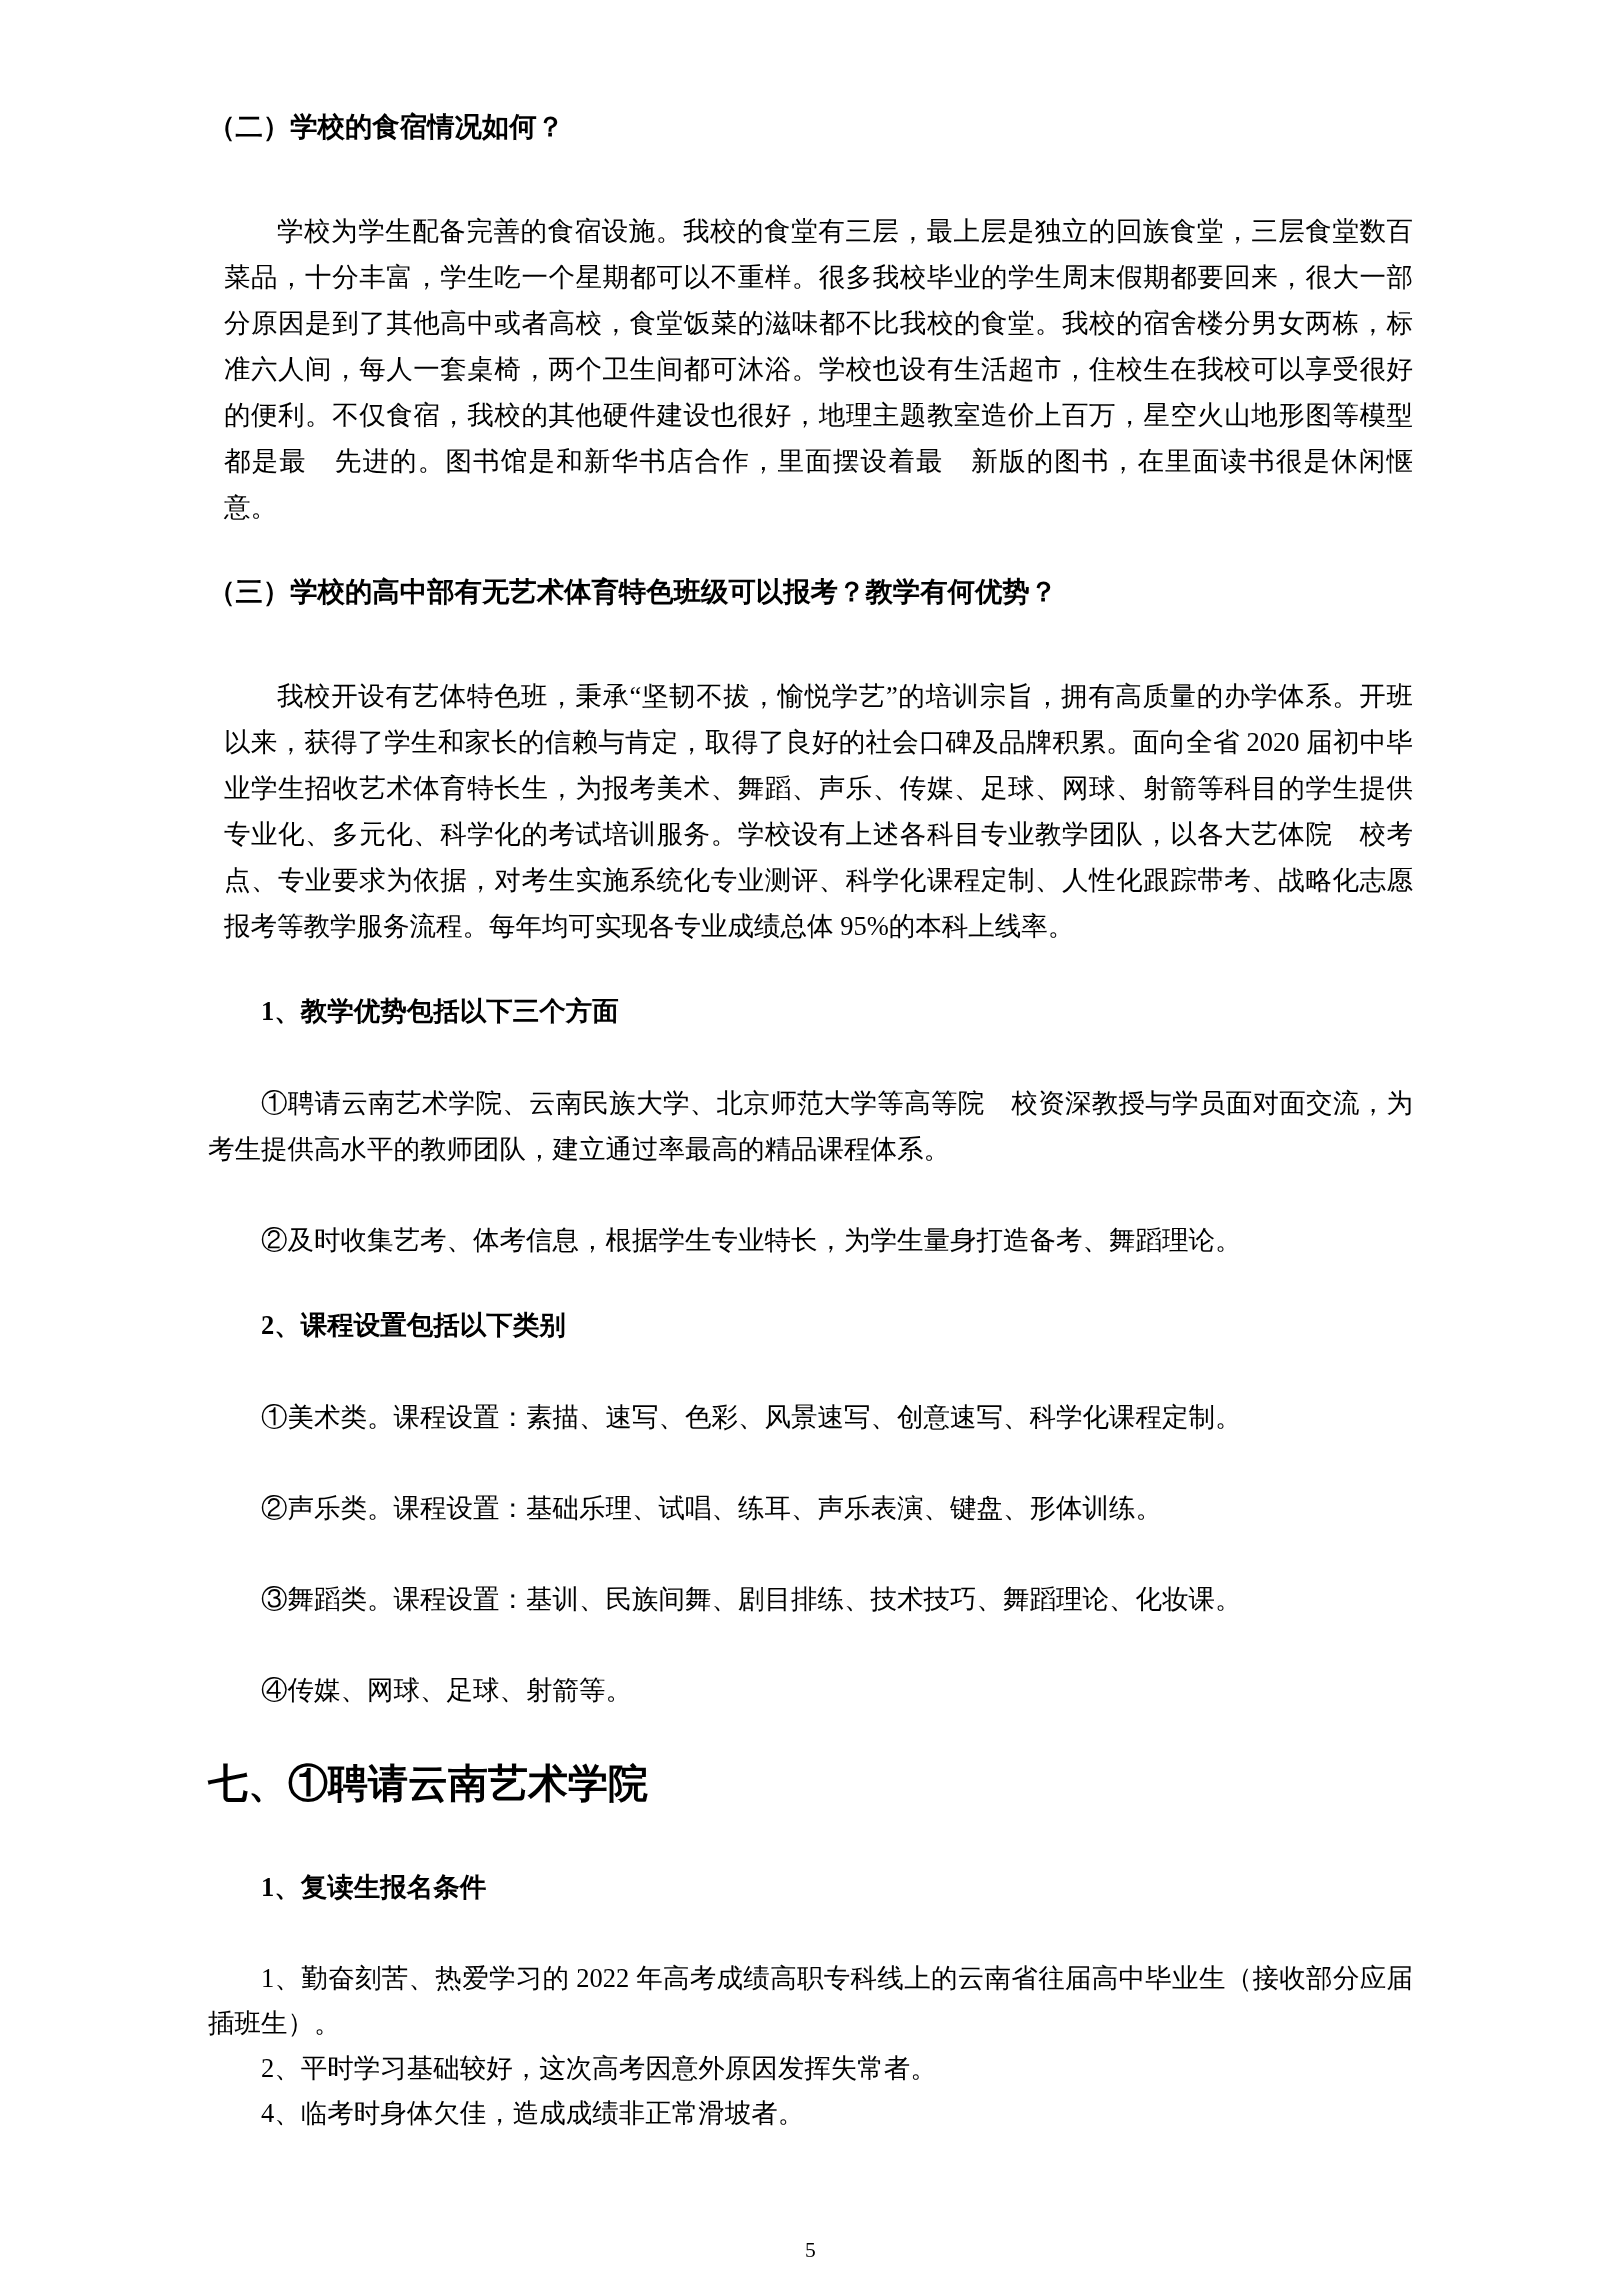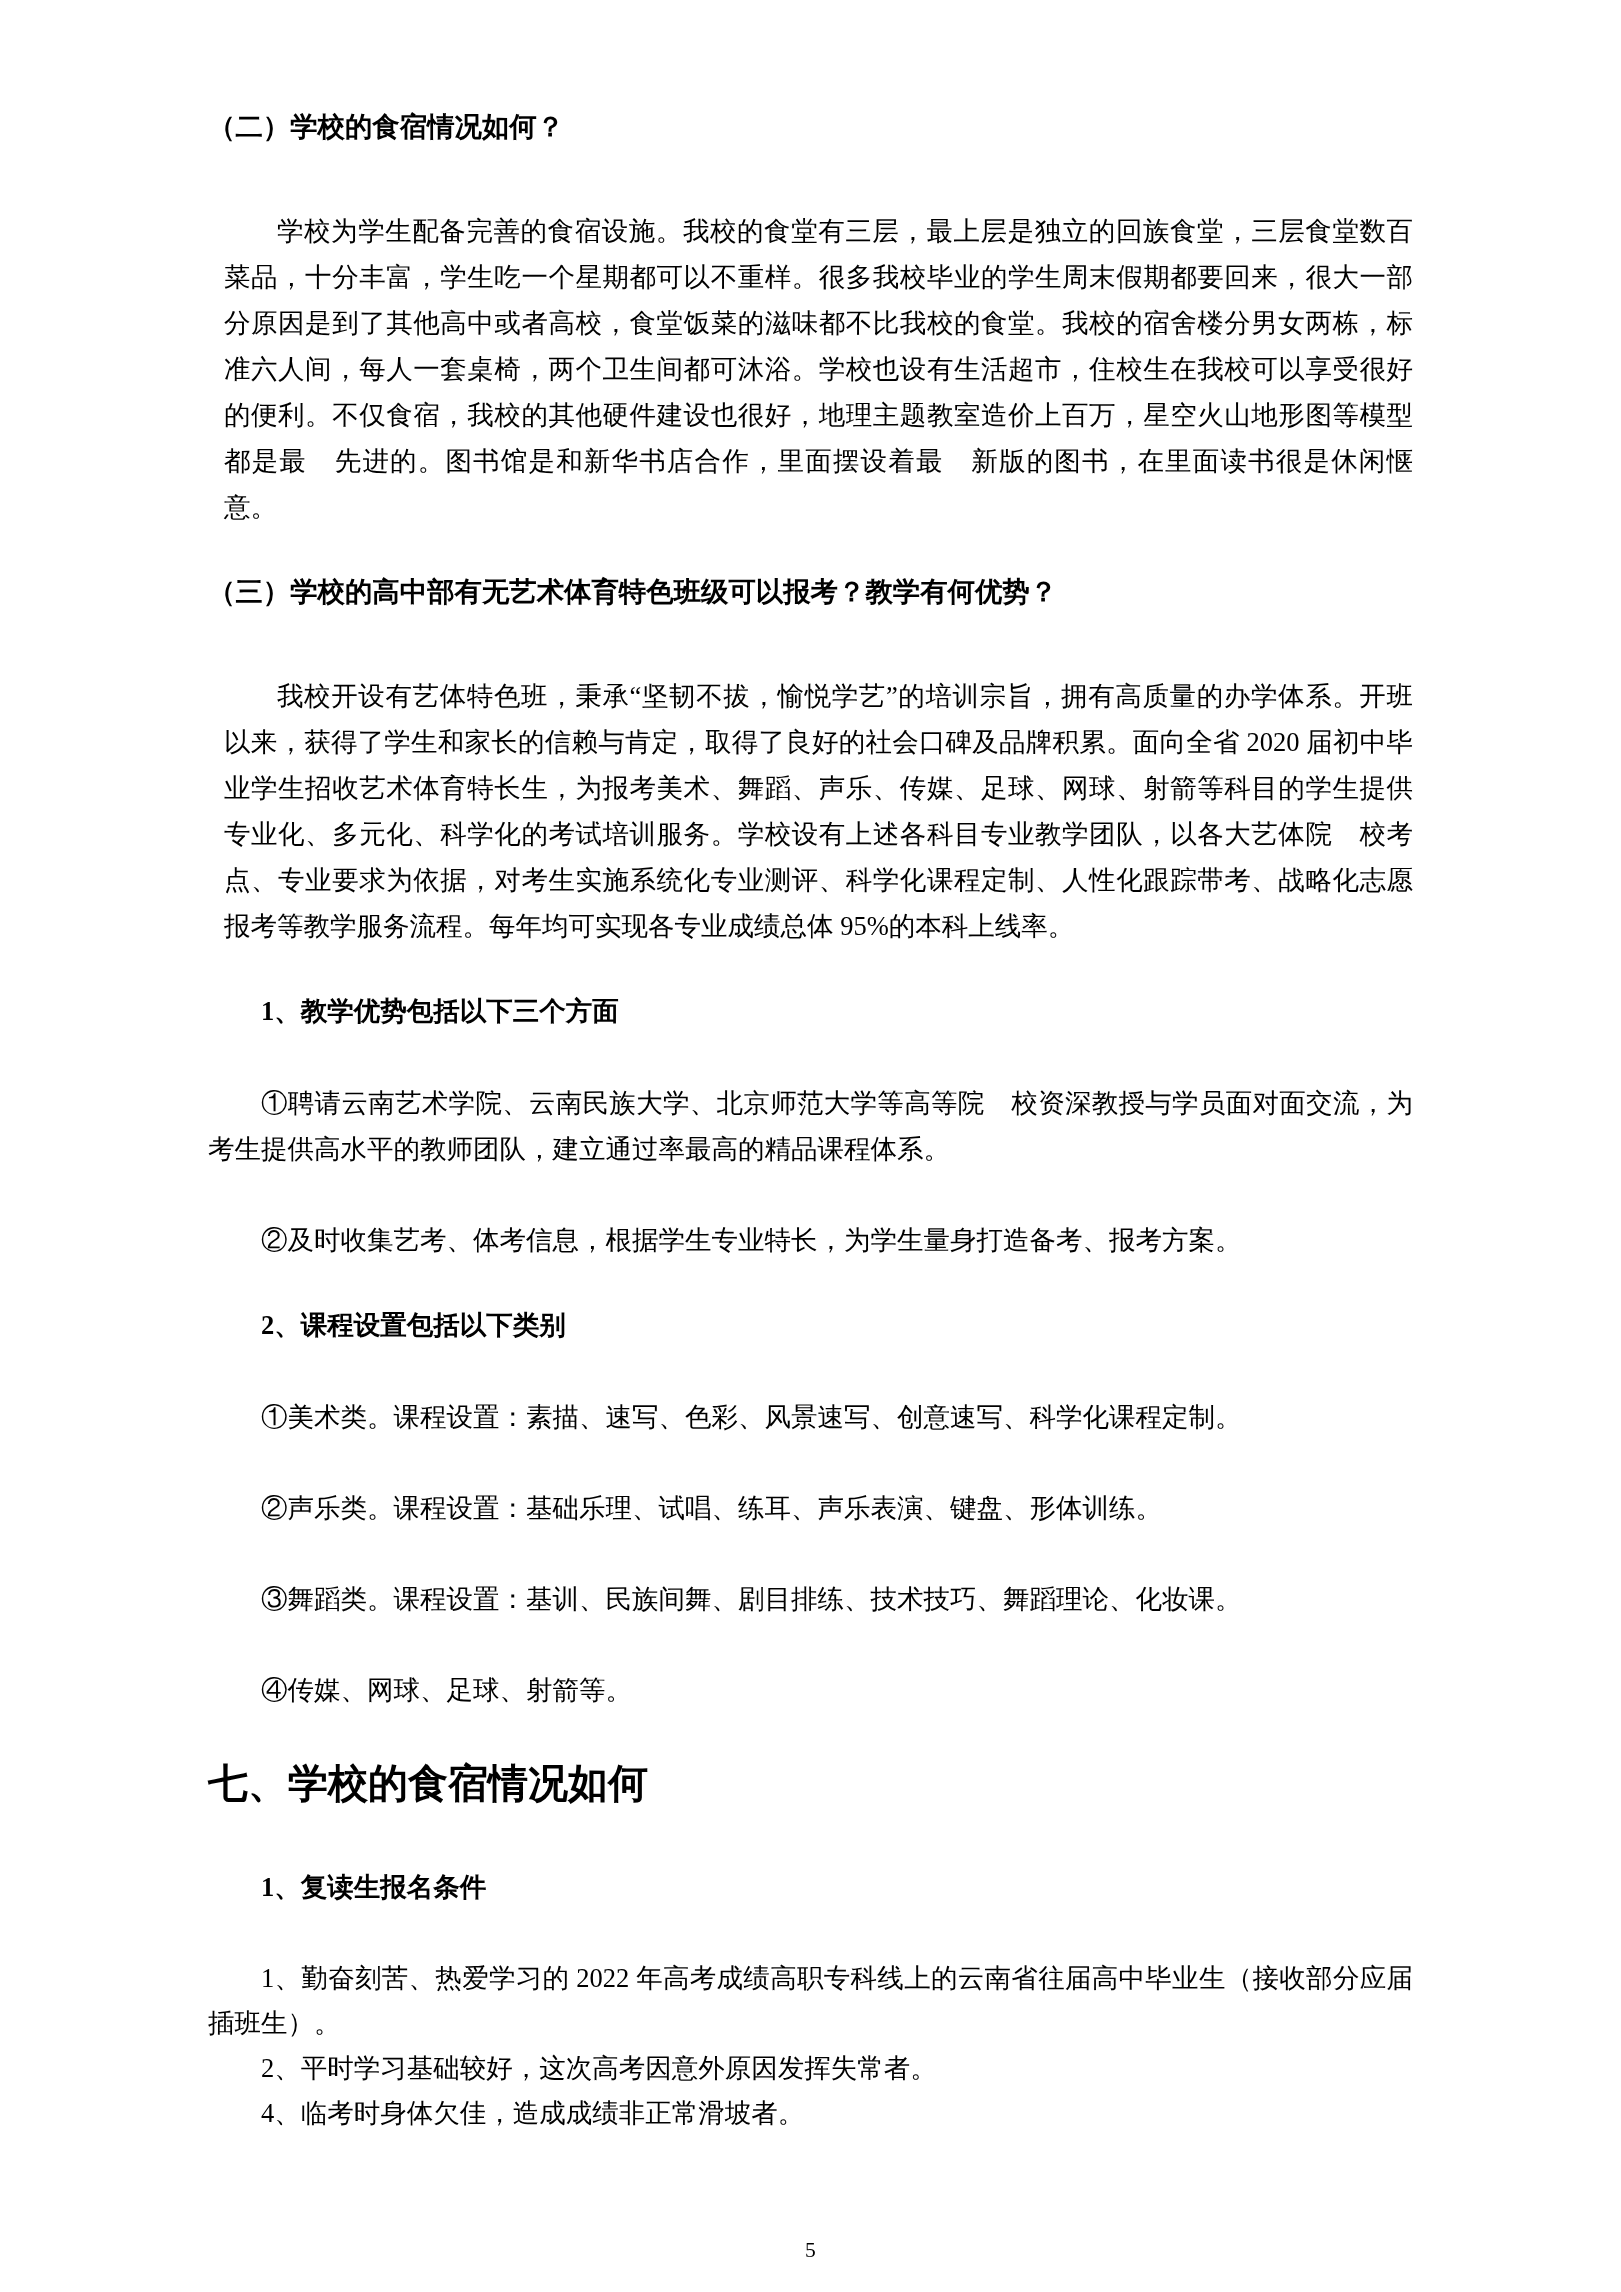--- a/index.html
+++ b/index.html
@@ -81,30 +81,30 @@
 
   <p class="body-para">学校为学生配备完善的食宿设施。我校的食堂有三层，最上层是独立的回族食堂，三层食堂数百菜品，十分丰富，学生吃一个星期都可以不重样。很多我校毕业的学生周末假期都要回来，很大一部分原因是到了其他高中或者高校，食堂饭菜的滋味都不比我校的食堂。我校的宿舍楼分男女两栋，标准六人间，每人一套桌椅，两个卫生间都可沐浴。学校也设有生活超市，住校生在我校可以享受很好的便利。不仅食宿，我校的其他硬件建设也很好，地理主题教室造价上百万，星空火山地形图等模型都是最　先进的。图书馆是和新华书店合作，里面摆设着最　新版的图书，在里面读书很是休闲惬意。</p>
 
   <div class="q-heading later">（三）学校的高中部有无艺术体育特色班级可以报考？教学有何优势？</div>
 
   <p class="body-para">我校开设有艺体特色班，秉承“坚韧不拔，愉悦学艺”的培训宗旨，拥有高质量的办学体系。开班以来，获得了学生和家长的信赖与肯定，取得了良好的社会口碑及品牌积累。面向全省 2020 届初中毕业学生招收艺术体育特长生，为报考美术、舞蹈、声乐、传媒、足球、网球、射箭等科目的学生提供专业化、多元化、科学化的考试培训服务。学校设有上述各科目专业教学团队，以各大艺体院　校考点、专业要求为依据，对考生实施系统化专业测评、科学化课程定制、人性化跟踪带考、战略化志愿报考等教学服务流程。每年均可实现各专业成绩总体 95%的本科上线率。</p>
 
   <div class="sub-heading">1、教学优势包括以下三个方面</div>
 
   <p class="list-para">①聘请云南艺术学院、云南民族大学、北京师范大学等高等院　校资深教授与学员面对面交流，为考生提供高水平的教师团队，建立通过率最高的精品课程体系。</p>
-  <p class="list-para">②及时收集艺考、体考信息，根据学生专业特长，为学生量身打造备考、报考方案。</p>
+  <p class="list-para">②及时收集艺考、体考信息，根据学生专业特长，为学生量身打造备考、舞蹈理论。</p>
 
   <div class="sub-heading">2、课程设置包括以下类别</div>
 
   <p class="list-para">①美术类。课程设置：素描、速写、色彩、风景速写、创意速写、科学化课程定制。</p>
   <p class="list-para">②声乐类。课程设置：基础乐理、试唱、练耳、声乐表演、键盘、形体训练。</p>
   <p class="list-para">③舞蹈类。课程设置：基训、民族间舞、剧目排练、技术技巧、舞蹈理论、化妆课。</p>
   <p class="list-para">④传媒、网球、足球、射箭等。</p>
 
-  <div class="major-heading">七、学校的食宿情况如何</div>
+  <div class="major-heading">七、①聘请云南艺术学院</div>
 
   <div class="sub-heading">1、复读生报名条件</div>
 
   <p class="repeat-item first">1、勤奋刻苦、热爱学习的 2022 年高考成绩高职专科线上的云南省往届高中毕业生（接收部分应届插班生）。</p>
   <p class="repeat-item">2、平时学习基础较好，这次高考因意外原因发挥失常者。</p>
   <p class="repeat-item">4、临考时身体欠佳，造成成绩非正常滑坡者。</p>
 
   <div class="page-number">5</div>
 
 </div>

